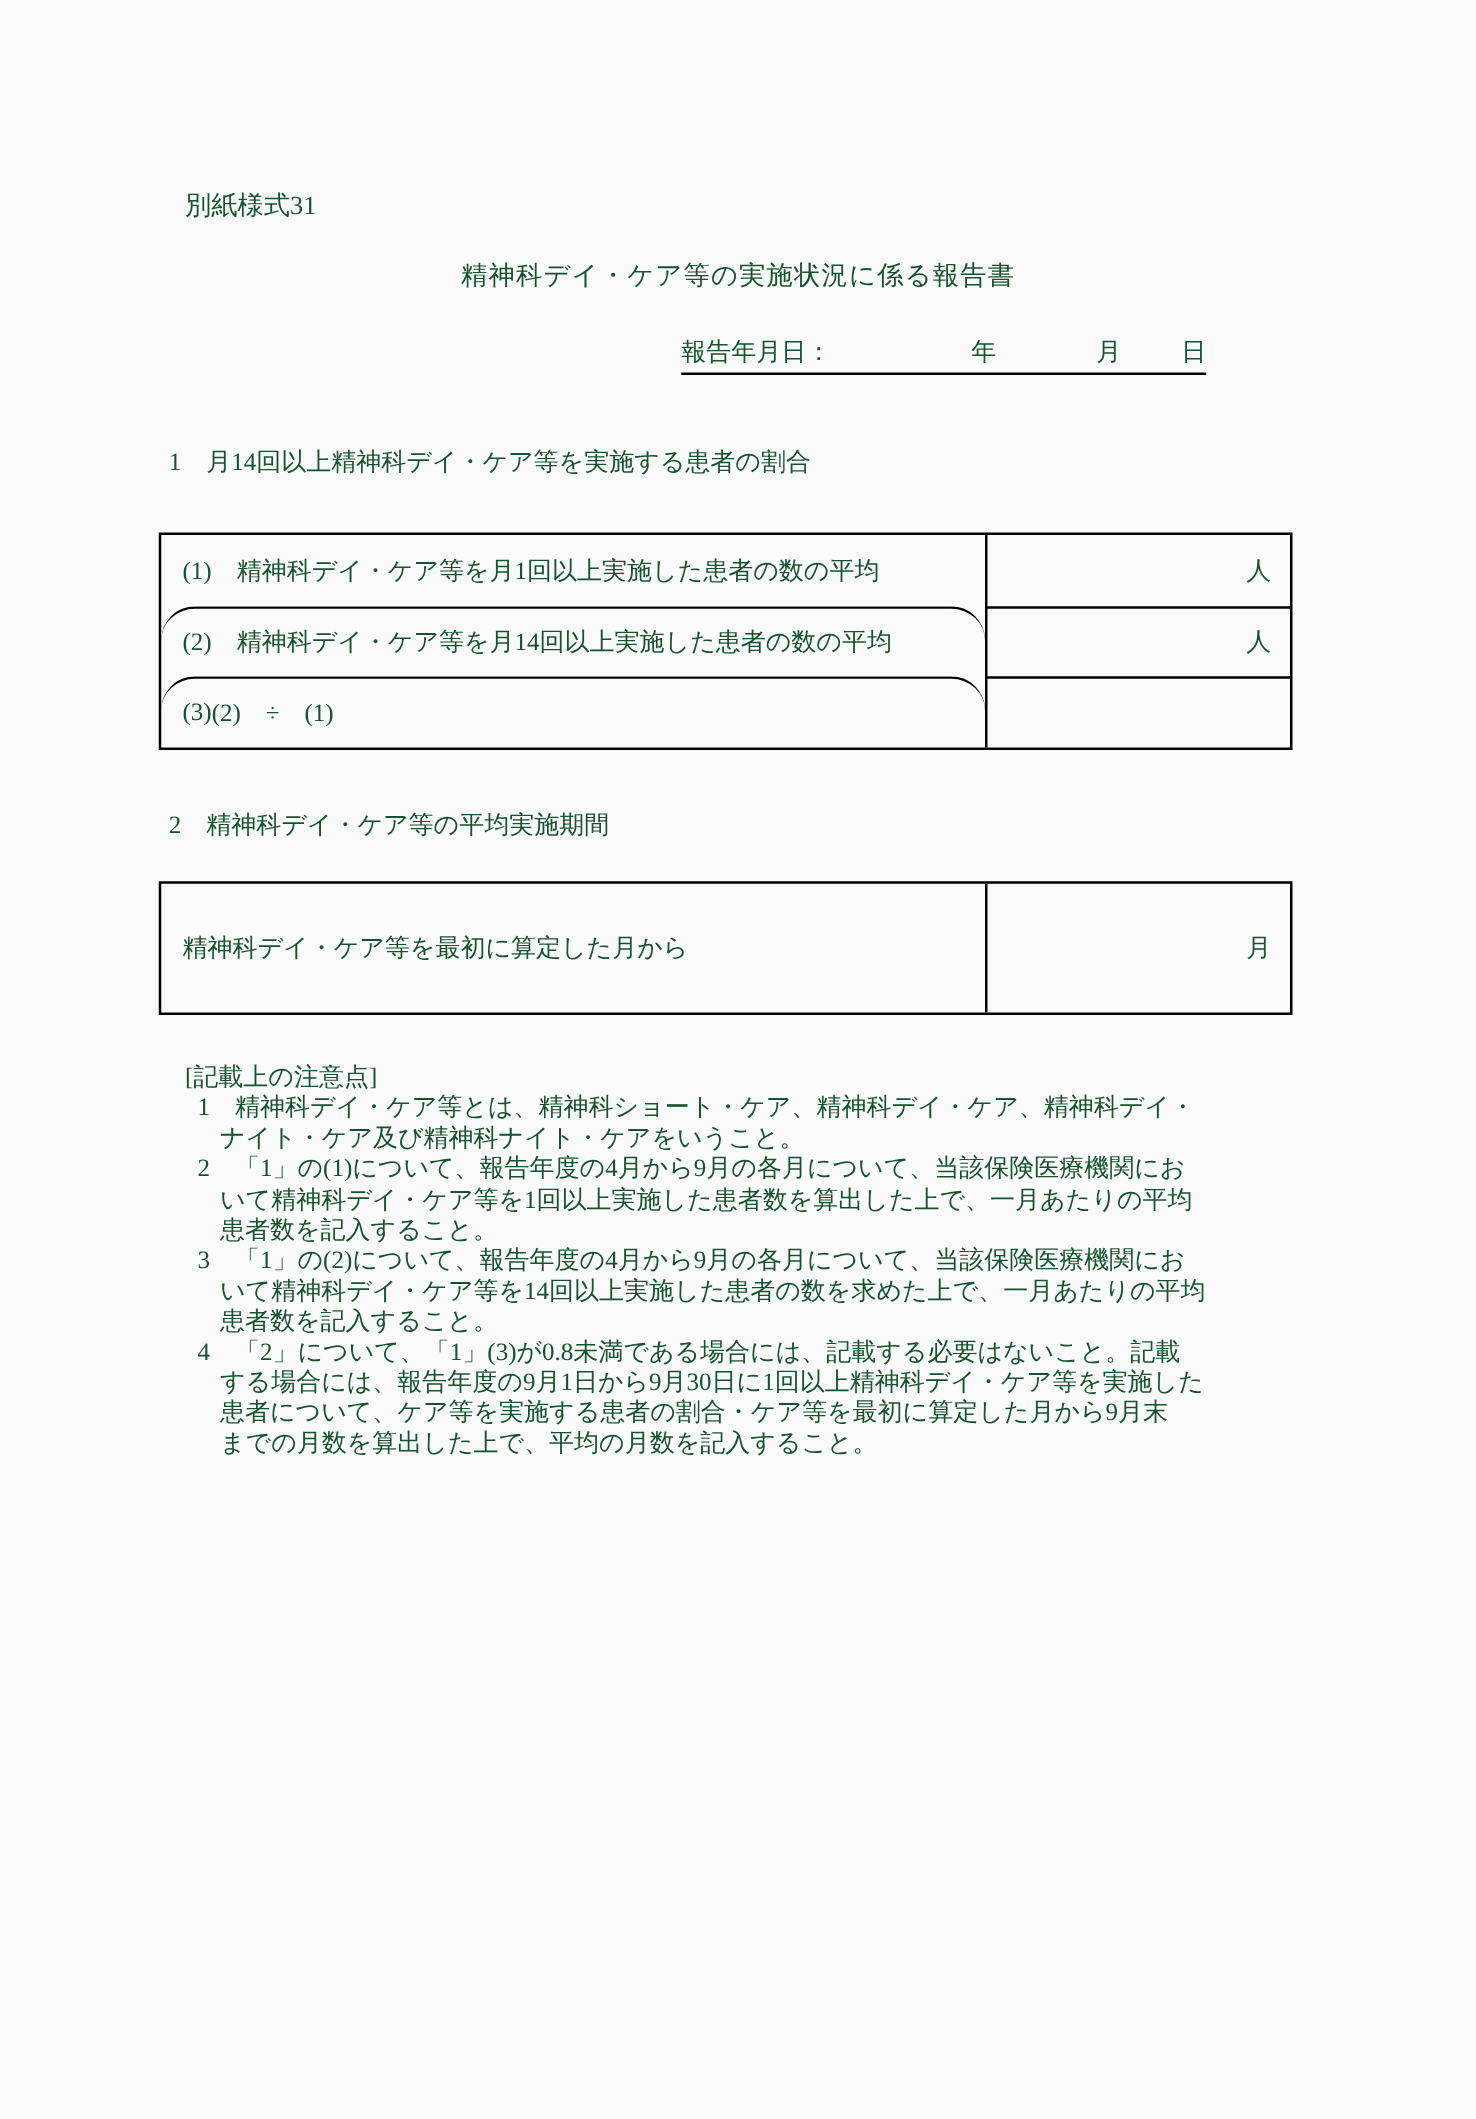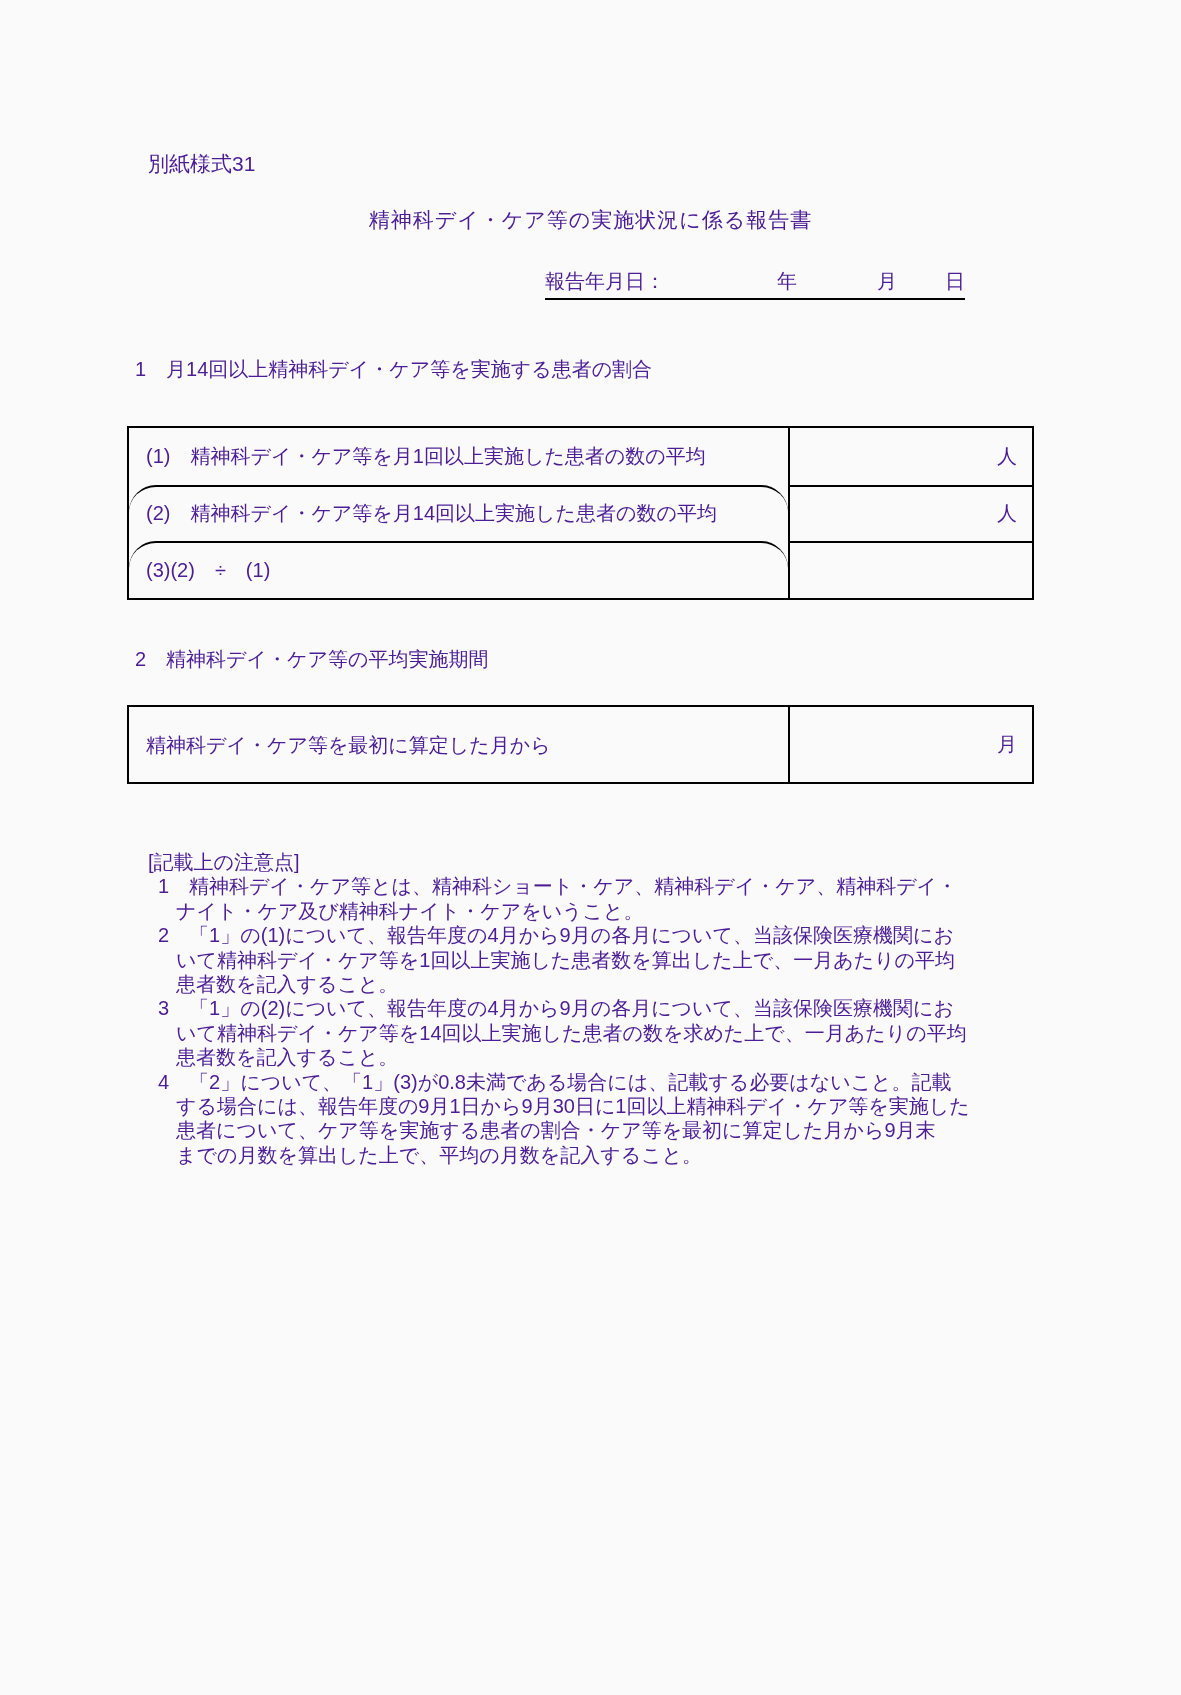--- a/index.html
+++ b/index.html
@@ -1,21 +1,21 @@
 <!DOCTYPE html>
 <html><head>
 <meta charset="utf-8">
 <style>
   html,body{margin:0;padding:0;background:#e8e8e8;}
   .page{
     position:relative;
     width:1181px;height:1695px;
     background:#fafafa;
-    color:#4c1d95;
-    font-family:Liberation Sans, sans-serif;
+    color:#14532d;
+    font-family:Liberation Serif, serif;
     overflow:hidden;
     margin:0 auto;
   }
   .abs{position:absolute;}
   .form-number{left:148px;top:150px;font-size:21px;white-space:pre;}
   .doc-title{left:0;right:0;top:206px;text-align:center;font-size:21px;letter-spacing:1px;white-space:pre;}
   .date-line{left:545px;top:268px;width:420px;height:30px;border-bottom:2px solid #000;font-size:20px;}
   .date-line span{position:absolute;bottom:3px;white-space:pre;}
   .dl-label{left:0;}
   .dl-year{left:232px;}
@@ -24,21 +24,21 @@
   .sec-heading{left:135px;font-size:20px;white-space:pre;}
   .h1{top:356px;}
   .h2{top:646px;}
   .tbl{
     position:absolute;left:127px;width:907px;
     border:2px solid #000;box-sizing:border-box;
     display:grid;grid-template-columns:1fr 244px;
     background:#fafafa;
   }
   .tbl1{top:426px;height:174px;grid-template-rows:1fr 1fr 1fr;}
-  .tbl2{top:705px;height:79px;grid-template-rows:1fr;}
+  .tbl2{top:705px;height:107px;grid-template-rows:1fr;}
   .cell{box-sizing:border-box;display:flex;align-items:center;font-size:20px;white-space:pre;}
   .cell.lbl{padding-left:17px;border-radius:27px;}
   .cell.val{border-left:2px solid #000;justify-content:flex-end;padding-right:15px;}
   .cell.bt{border-top:2px solid #000;}
   .formula{}
   .two-line{flex-direction:column;align-items:flex-start;justify-content:center;line-height:30px;}
   .notes{left:0;top:850px;width:1075px;font-size:20px;line-height:24.4px;}
   .note-line{white-space:pre;}
   .nh{padding-left:148px;}
   .ni{padding-left:158px;}

